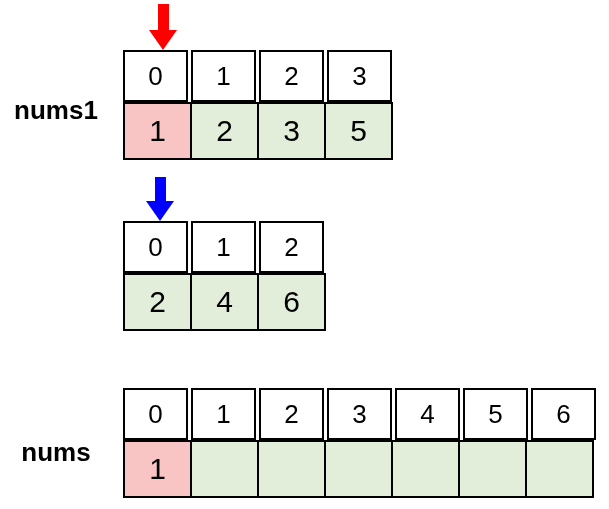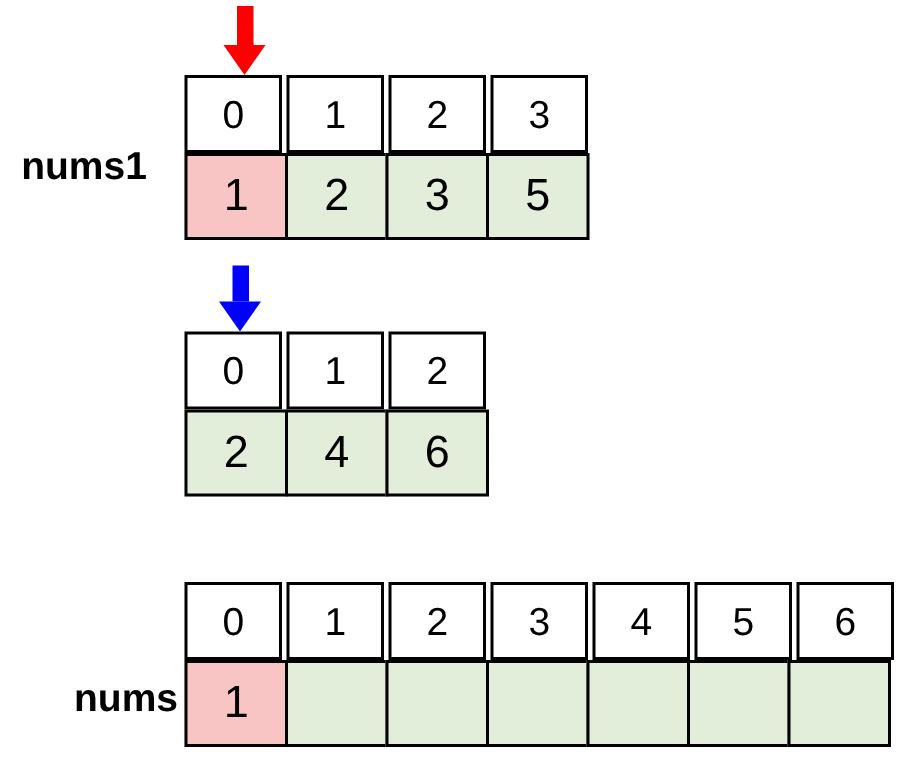--- a/index.html
+++ b/index.html
@@ -23,21 +23,21 @@
     left: 0;
     width: 112px;
     text-align: center;
     font-weight: bold;
     font-size: 26px;
     line-height: 32px;
     color: var(--text, #000000);
   }
   .label-1 { top: 94px; }
   .label-2 { top: 267px; }
-  .label-3 { top: 449px; padding-left: 28px; }
+  .label-3 { top: 436px; }
 
   
   .arrow {
     position: absolute;
     width: 28px;
     display: flex;
     flex-direction: column;
     align-items: center;
   }
   .arrow .shaft { width: 11px; }

